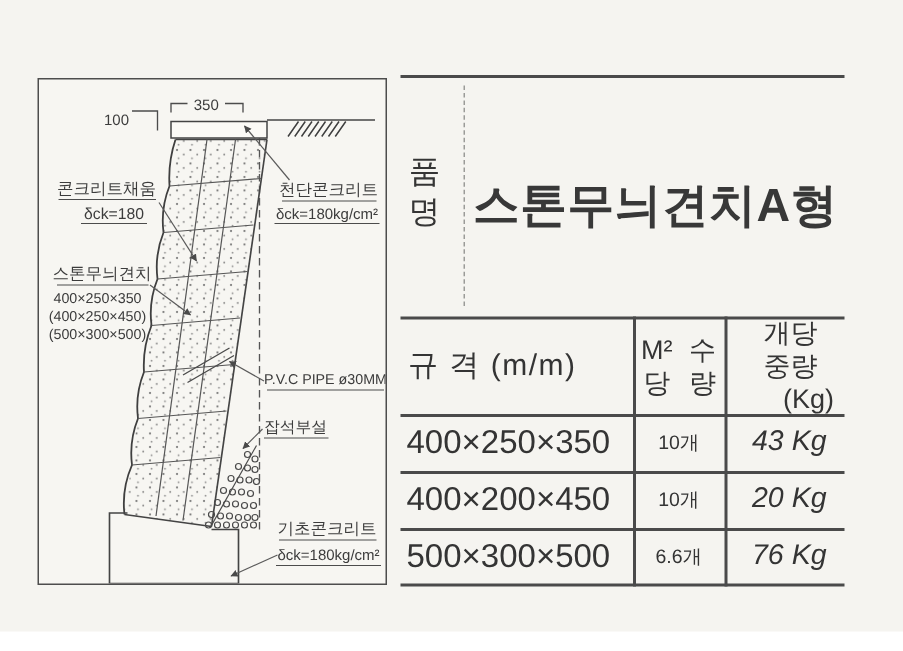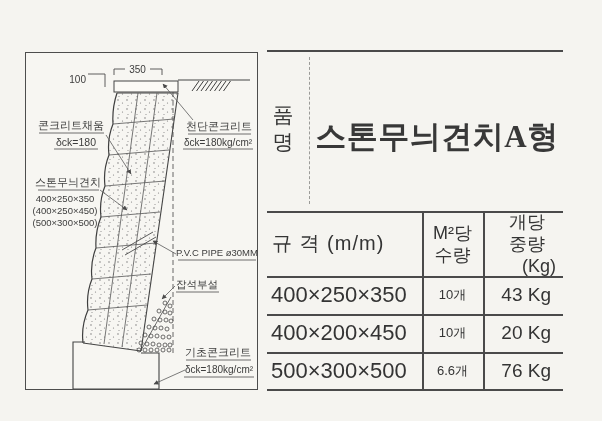--- a/index.html
+++ b/index.html
@@ -27,30 +27,29 @@
   }
   .pm-label{
     position:absolute;left:264px;top:101px;width:38px;
     text-align:center;font-size:21px;line-height:27px;color:#353535;
     letter-spacing:0;
   }
   .product-name{
     position:absolute;left:312px;top:116px;width:250px;
     text-align:center;font-size:31px;font-weight:bold;color:#383838;
     letter-spacing:0.5px;
-    font-family:Liberation Serif, serif;
   }
   
   .cell{position:absolute;display:flex;align-items:center;box-sizing:border-box;color:#343434;}
   .h-size{left:268px;top:211px;width:154px;height:65px;font-size:20px;padding-left:4px;letter-spacing:1px;}
-  .h-qty{left:422px;top:211px;width:61px;height:65px;flex-direction:column;justify-content:center;font-size:18px;line-height:22px;text-align:center;}
+  .h-qty{left:422px;top:211px;width:61px;height:65px;justify-content:center;font-size:18px;line-height:22px;text-align:center;}
   .h-weight{left:485px;top:211px;width:76px;height:65px;flex-direction:column;justify-content:center;align-items:flex-end;font-size:18px;line-height:22px;padding-right:5px;padding-left:24px;}
   .c-size{width:154px;left:268px;height:38px;font-size:22px;padding-left:3px;}
   .c-qty{width:61px;left:422px;height:38px;justify-content:center;font-size:13px;}
-  .c-weight{width:76px;left:485px;height:38px;justify-content:flex-end;font-size:19px;padding-right:10px;}
+  .c-weight{width:76px;left:485px;height:38px;justify-content:flex-end;font-size:19px;padding-right:10px;font-style:italic;}
   .row0{top:276px;} .row1{top:314px;} .row2{top:352px;}
 </style>
 </head>
 <body>
 
 <div class="page">
 
   <div class="diagram-box">
     <svg width="231" height="336" viewBox="0 0 231 336">
       <defs>

